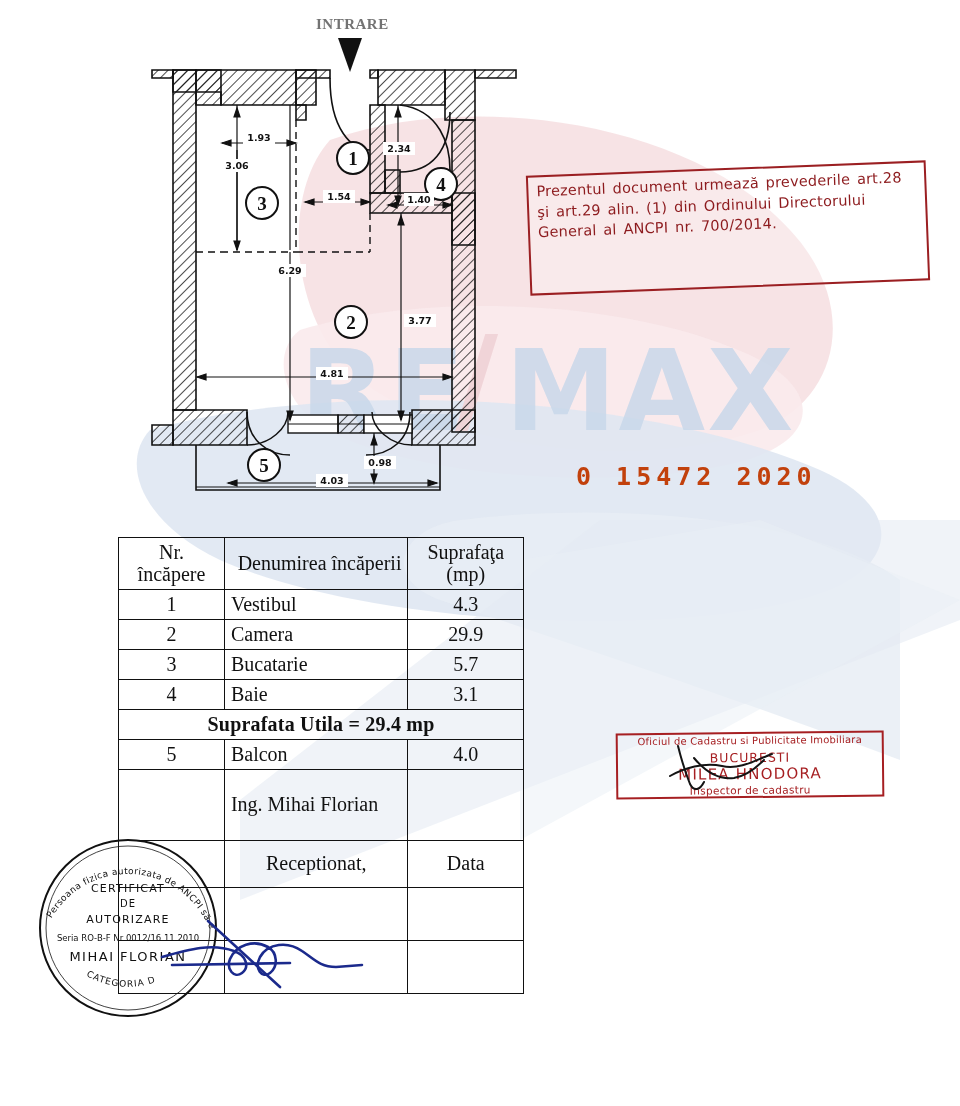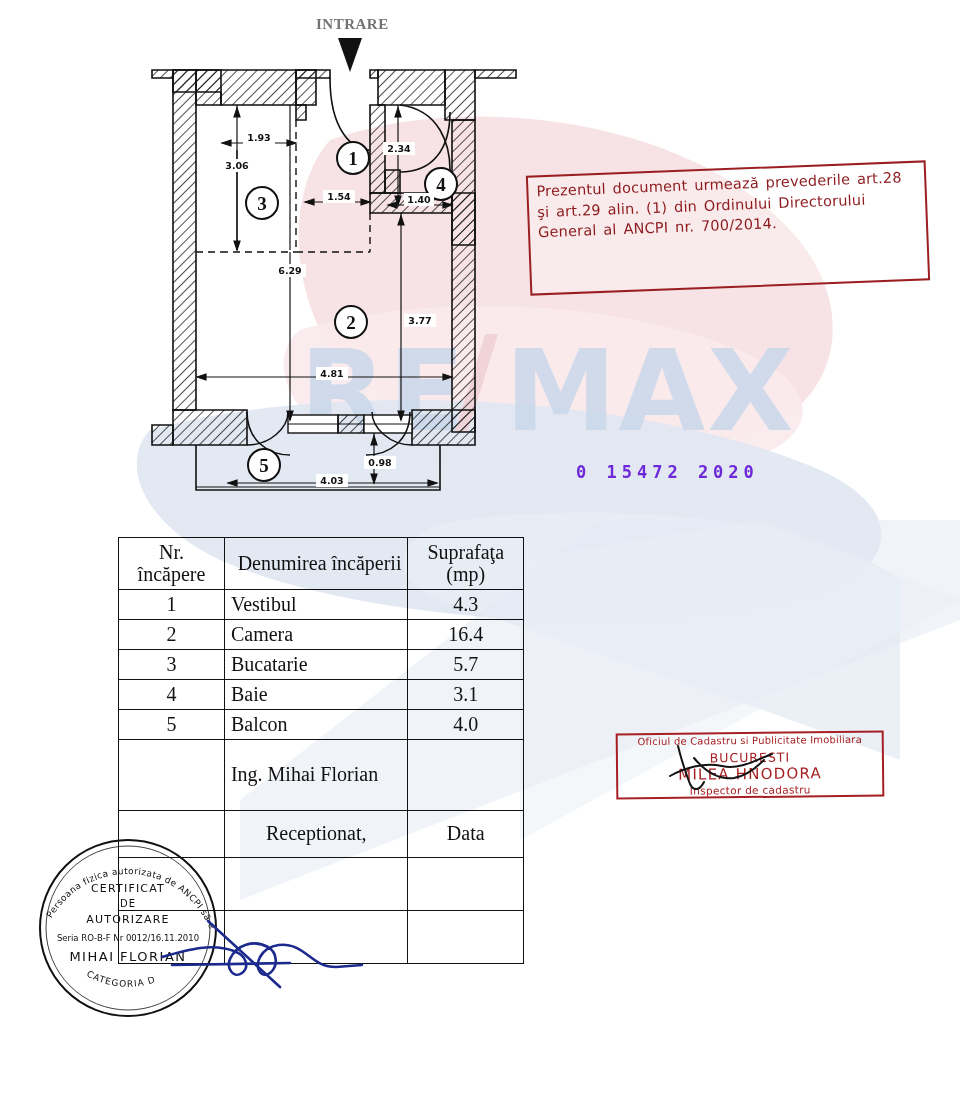--- a/index.html
+++ b/index.html
@@ -37,21 +37,21 @@
     font-family:"DejaVu Sans", sans-serif;
     font-size:14.5px;line-height:1.42;color:#8d1b1e;
     letter-spacing:0.2px;
     word-spacing:2px;
   }
 
   
   #reg-number{
     position:absolute;left:576px;top:462px;z-index:4;
     font-family:"DejaVu Sans Mono", monospace;
-    font-size:17px;font-weight:bold;color:#6d28d9;
+    font-size:25px;font-weight:bold;color:#c2410c;
     letter-spacing:5px;
   }
 
   
   #tbl{
     position:absolute;left:118px;top:537px;width:406px;z-index:3;
     border-collapse:collapse;
     font-family:"Liberation Serif", serif;
     background:transparent;
   }
@@ -319,33 +319,36 @@
     </tr>
 
     <tr>
       <td class="c-nr">1</td>
       <td class="c-name">Vestibul</td>
       <td class="c-area">4.3</td>
     </tr>
     <tr>
       <td class="c-nr">2</td>
       <td class="c-name">Camera</td>
-      <td class="c-area">16.4</td>
+      <td class="c-area">29.9</td>
     </tr>
     <tr>
       <td class="c-nr">3</td>
       <td class="c-name">Bucatarie</td>
       <td class="c-area">5.7</td>
     </tr>
     <tr>
       <td class="c-nr">4</td>
       <td class="c-name">Baie</td>
       <td class="c-area">3.1</td>
     </tr>
 
+    <tr class="sum-row">
+      <td colspan="3">Suprafata Utila = 29.4 mp</td>
+    </tr>
 
     <tr>
       <td class="c-nr">5</td>
       <td class="c-name">Balcon</td>
       <td class="c-area">4.0</td>
     </tr>
 
 
     <tr class="tall-row">
       <td class="c-nr">&nbsp;</td>

